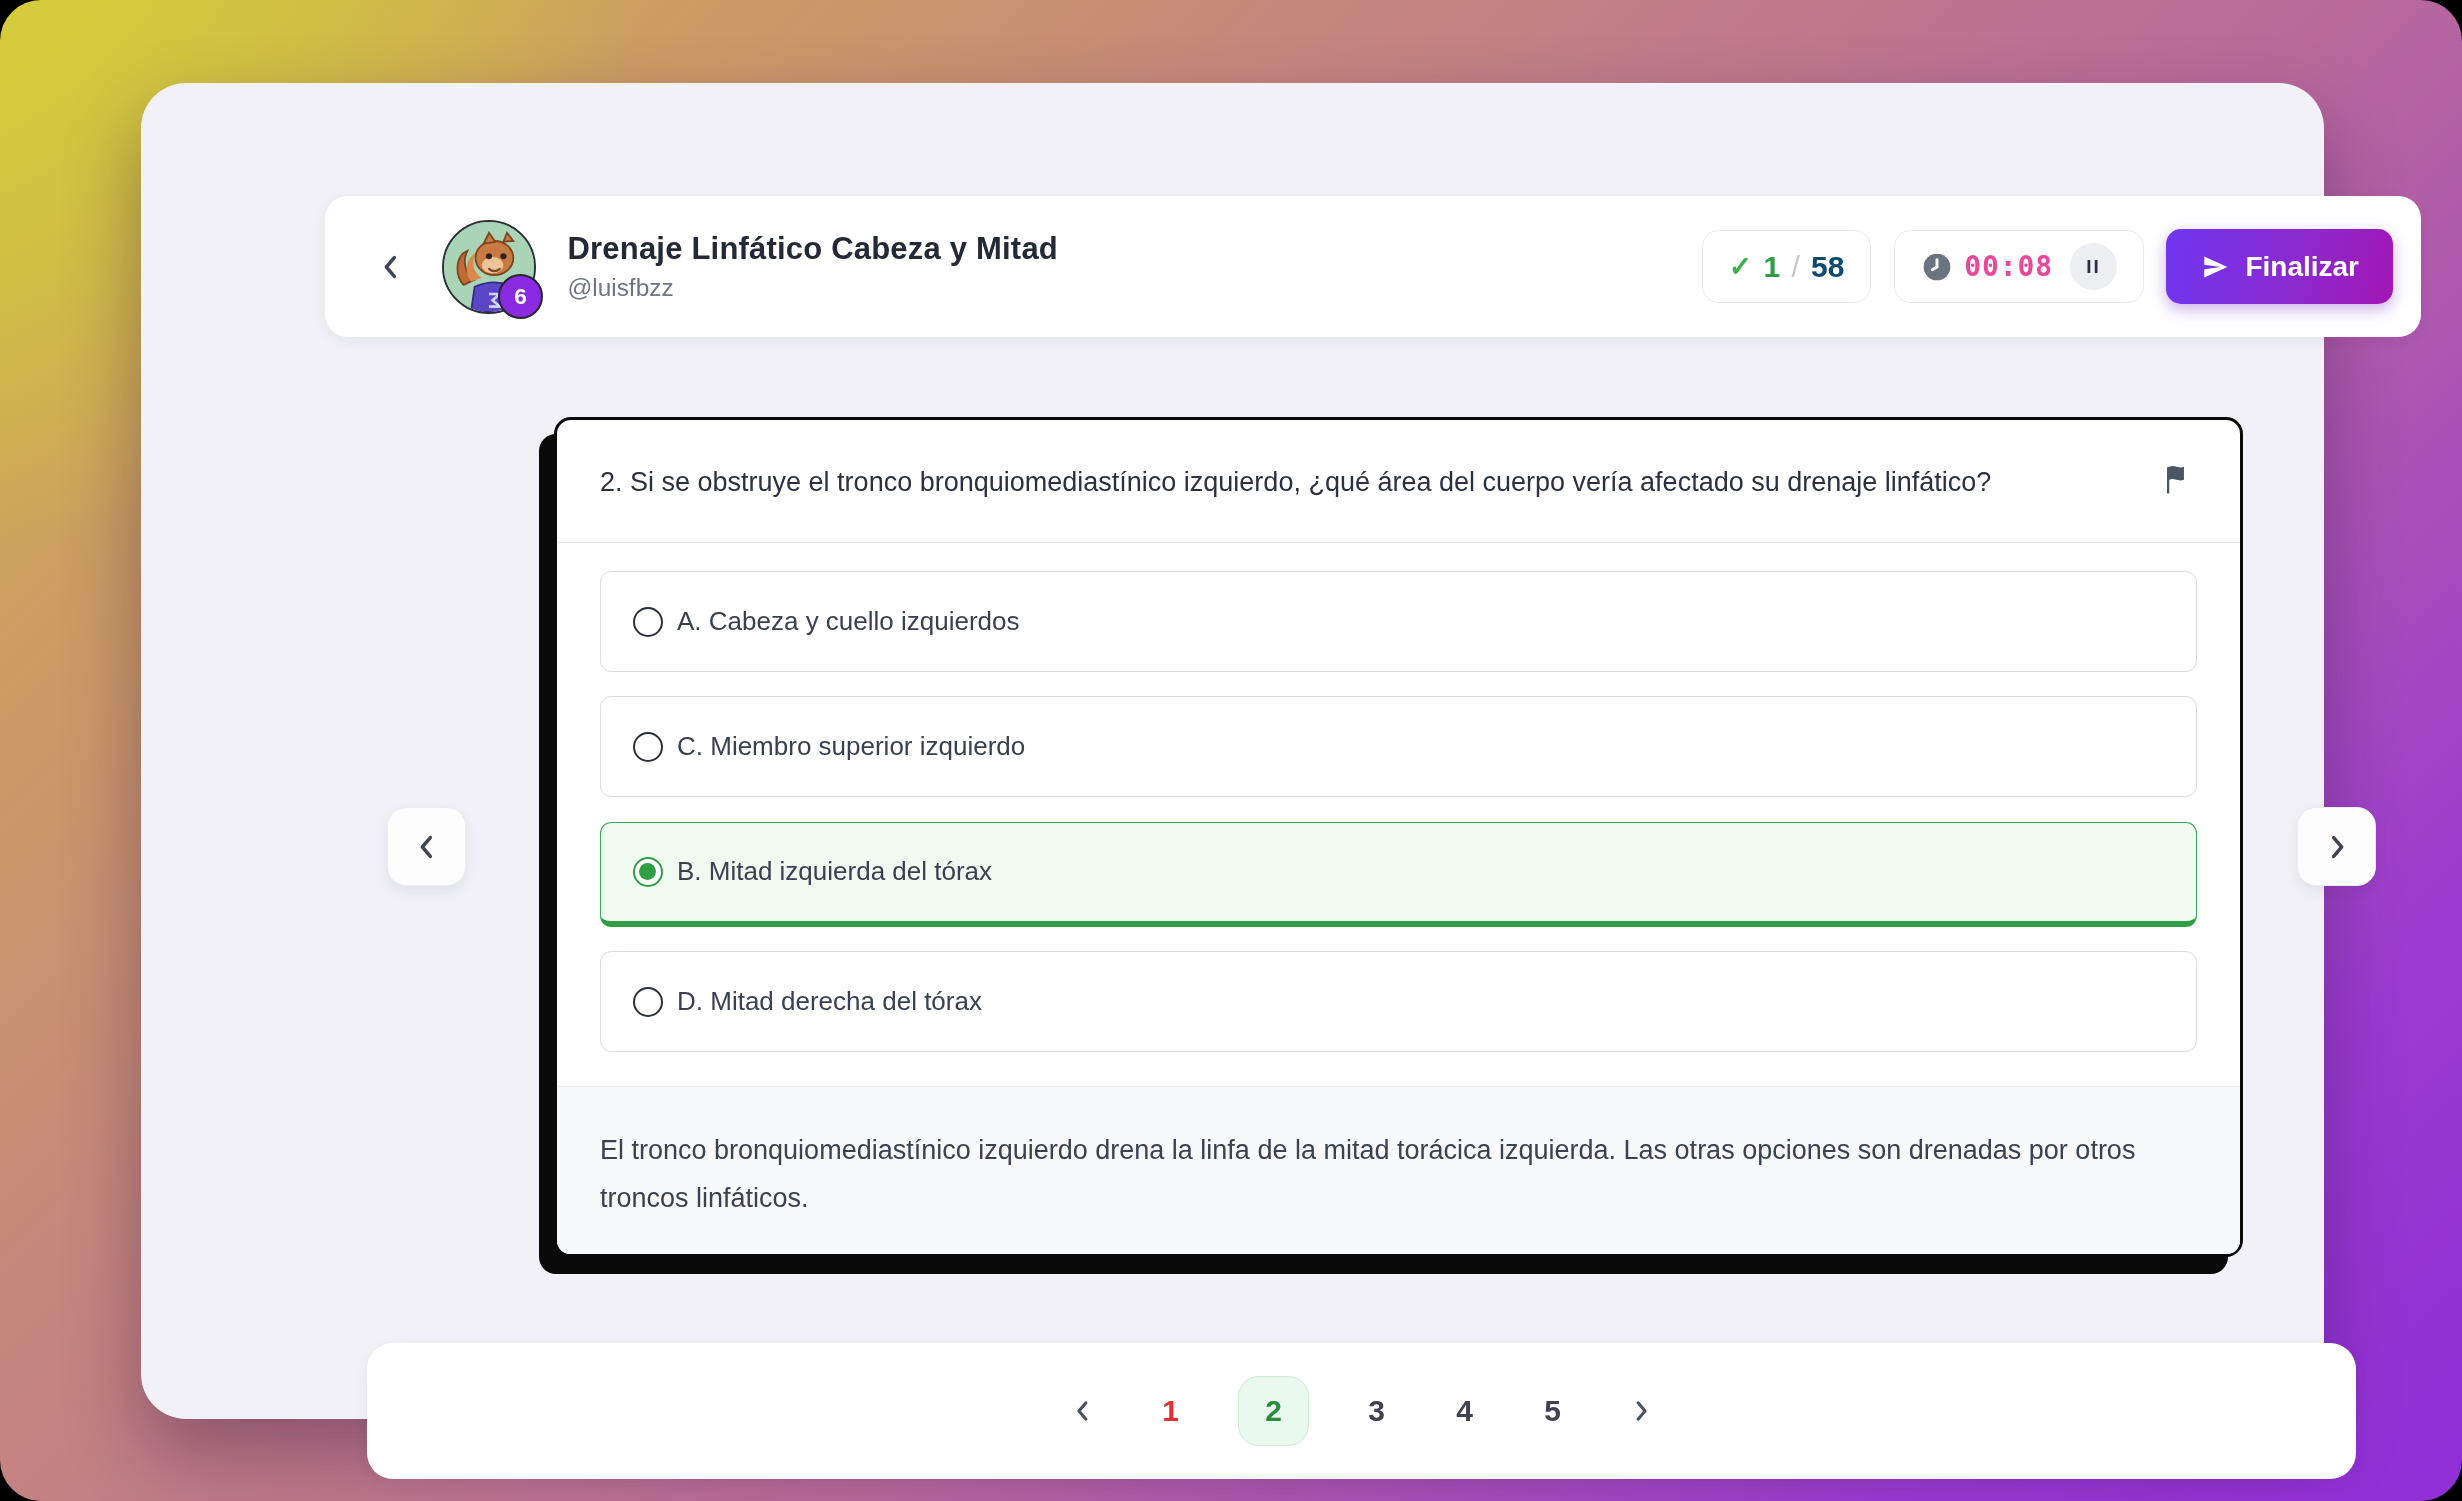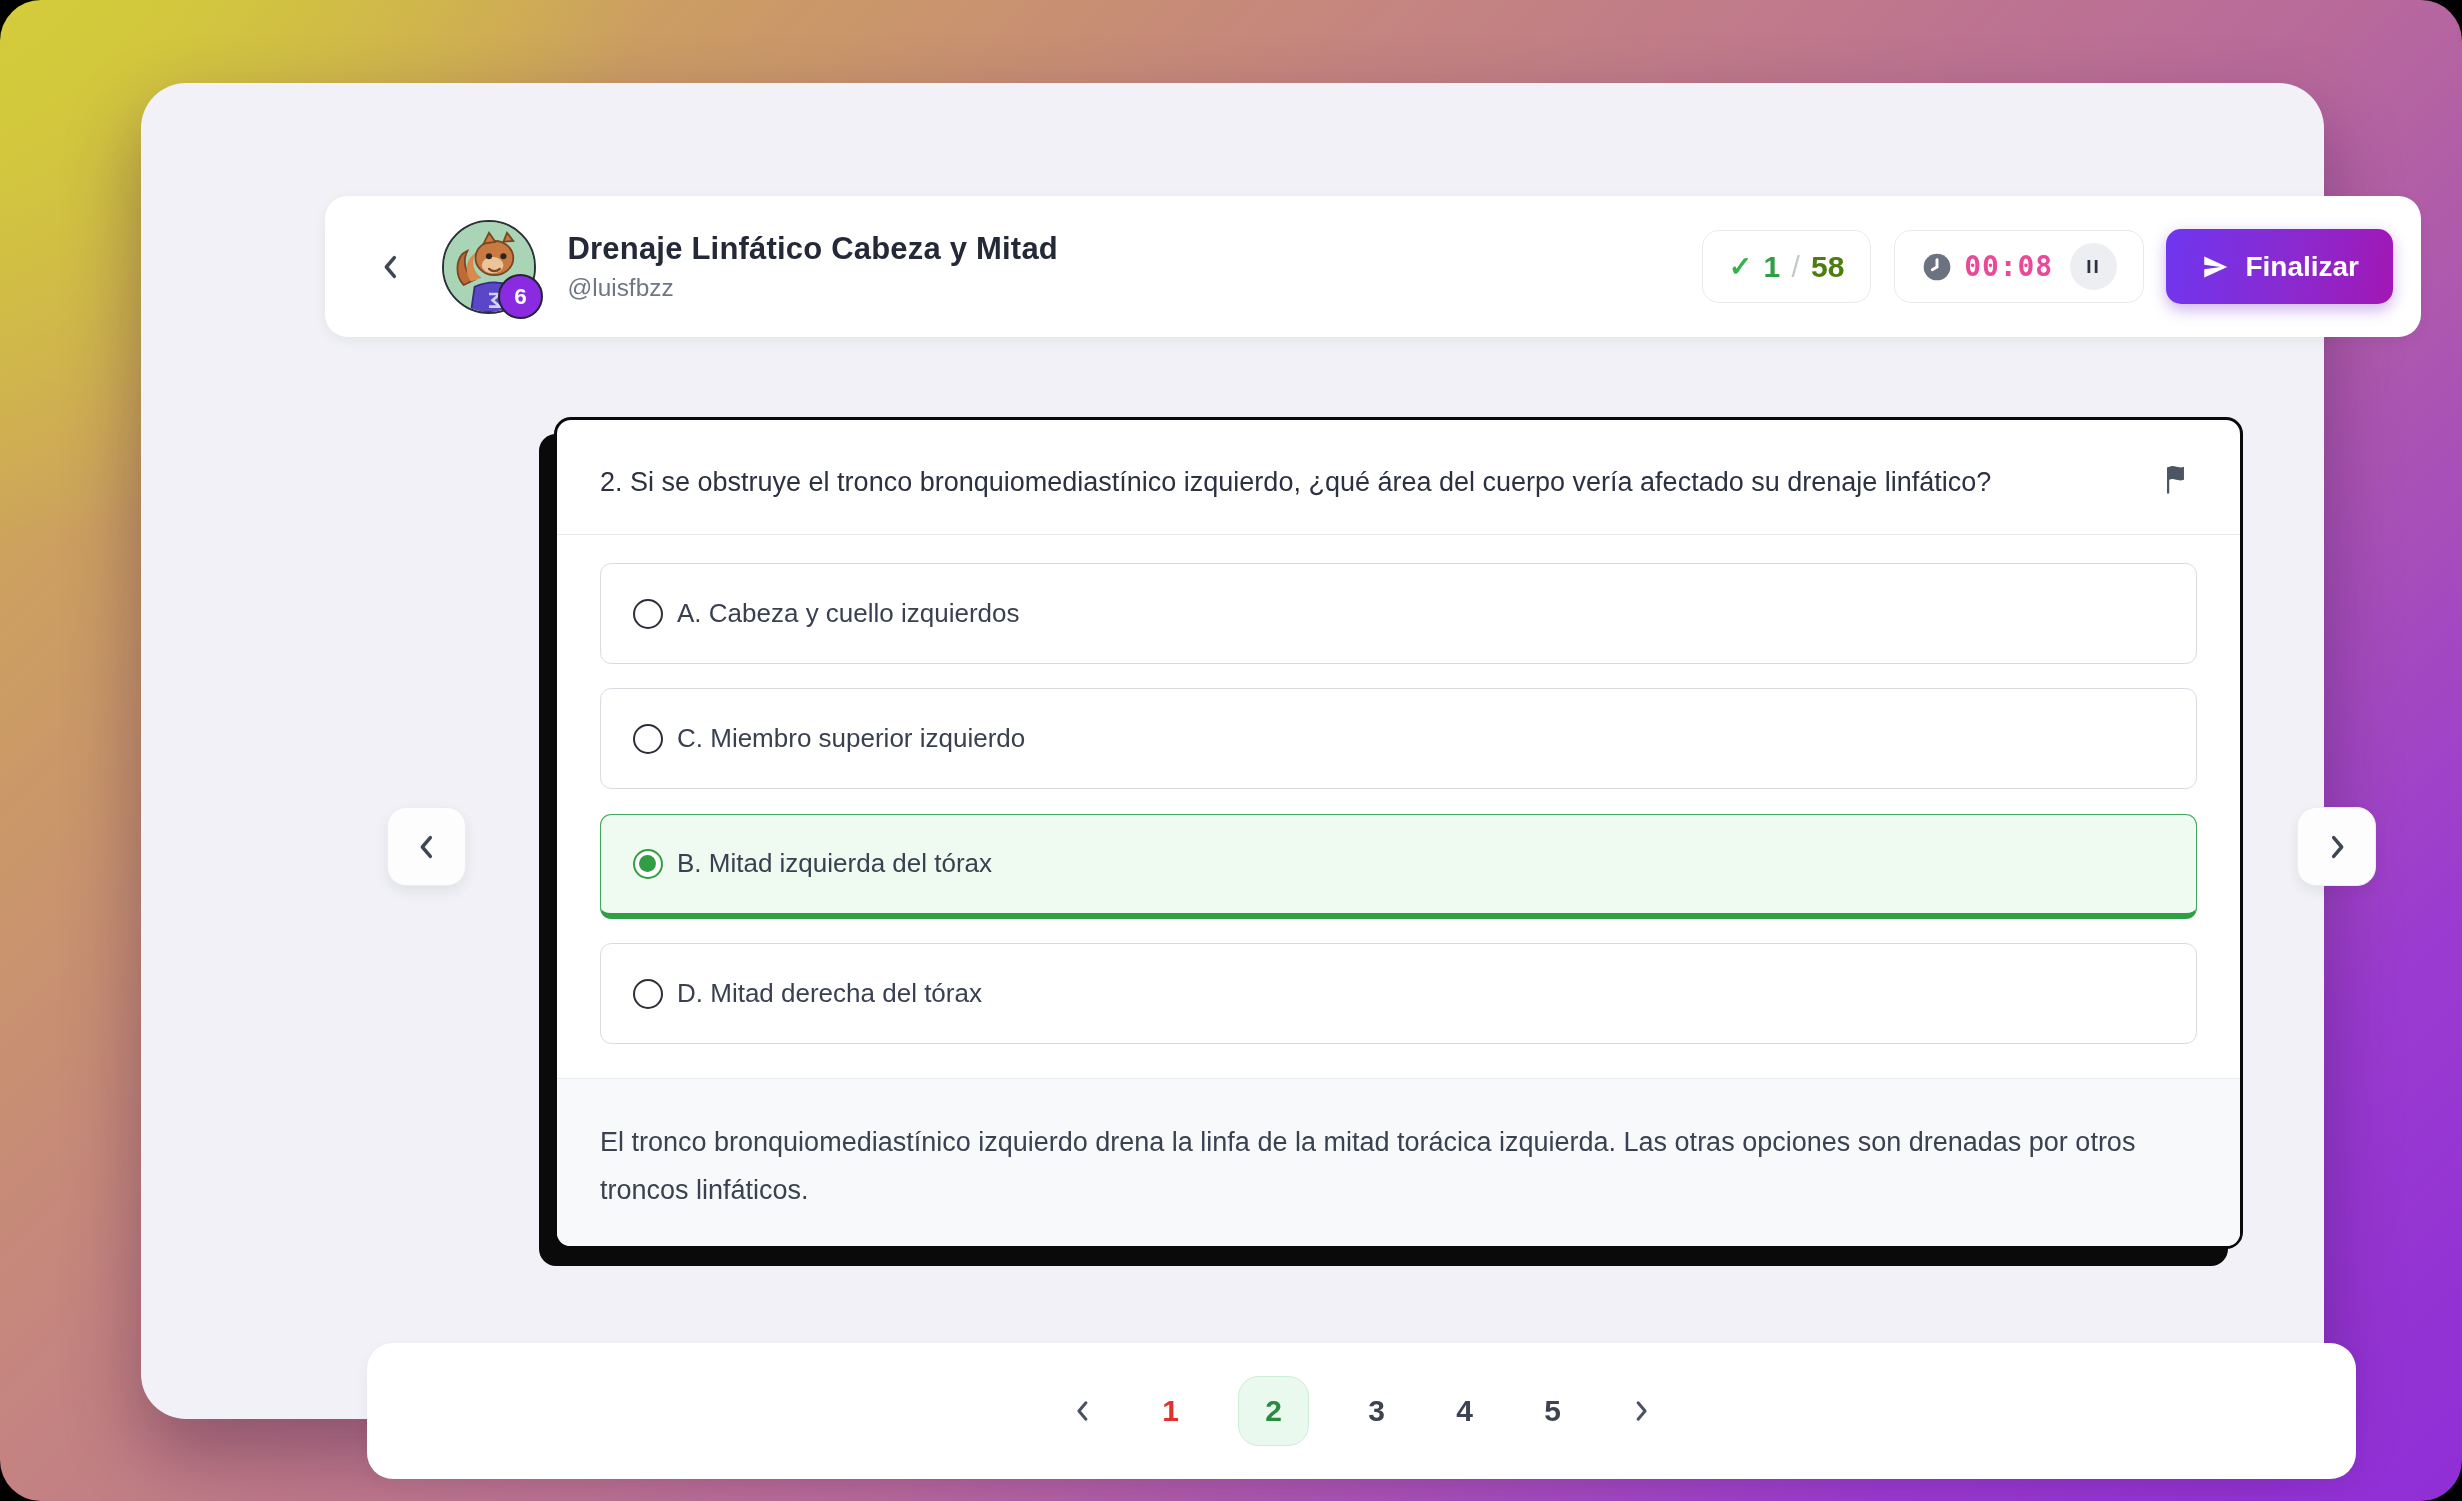--- a/index.html
+++ b/index.html
@@ -39,21 +39,21 @@
   .deck-user{ font-size:24.4px; color:#6f7683; margin-top:7.5px; }
 
   .header-right{ margin-left:auto; display:flex; align-items:center; gap:22.5px; }
   .pill{
     height:73px; background:#fff; border:1.9px solid #e8eaee; border-radius:17px;
     display:flex; align-items:center; padding:0 26px; gap:11.3px;
   }
   .check-glyph{ color:#37b24d; font-size:28px; font-weight:bold; }
   .prog-current{ color:#2f9e44; font-size:30px; font-weight:bold; }
   .prog-sep{ color:#c3c7ce; font-size:30px; }
-  .prog-total{ color:#4d7c0f; font-size:30px; font-weight:bold; }
+  .prog-total{ color:#0c4a6e; font-size:30px; font-weight:bold; }
   .clock-icon{ width:32px; height:32px; }
   .timer-time{ font-family:"DejaVu Sans Mono", monospace; font-weight:bold; font-size:28px; color:#ec4899; letter-spacing:0.9px;text-align:right; }
   .pause-btn{
     width:47px; height:47px; border-radius:50%; background:#eceef1; margin-left:5.6px;
     display:flex; align-items:center; justify-content:center; cursor:pointer;
     color:#2b3140; font-size:19px; font-weight:bold; letter-spacing:1.9px;
   }
   .finalize-btn{
     height:75px; padding:16px 34px; border:none; border-radius:15px; cursor:pointer;
     background:linear-gradient(100deg,#6f36f0 0%, #8a2ad0 55%, #a217b4 100%);
@@ -61,21 +61,21 @@
     display:flex; align-items:center; gap:15px; box-shadow:0 5.6px 15px rgba(120,40,200,.35);
   }
   .send-icon{ width:30px; height:30px; fill:#fff; }
 
   
   .question-card{
     position:absolute; left:413px; top:334px; width:1689px;
     background:#fff; border:3.8px solid #0a0a0a; border-radius:17px;
     box-shadow:-15px 17px 0 0 #0a0a0a;
   }
-  .q-head{ display:flex; align-items:flex-start; padding:38px 43px 28px 43px; border-bottom:1.9px solid #e9eaee; }
+  .q-head{ display:flex; align-items:flex-start; padding:38px 43px 36px 43px; border-bottom:1.9px solid #e9eaee; }
   .q-text{ flex:1; font-size:27px; line-height:1.78; color:#2b3140; padding-right:56px; }
   .flag-btn{ margin-top:3.8px; cursor:pointer; }
   .flag-btn svg{ width:36px; height:36px; fill:#4b5563; }
 
   .options{ padding:28px 43px 34px 43px; border-bottom:1.9px solid #e9eaee; }
   .option{
     display:flex; align-items:center; gap:14px;
     border:1.9px solid #d8dbe2; border-radius:11.3px; background:#fff;
     padding:0 32px; height:101px; margin-bottom:24.4px; cursor:pointer;
   }

